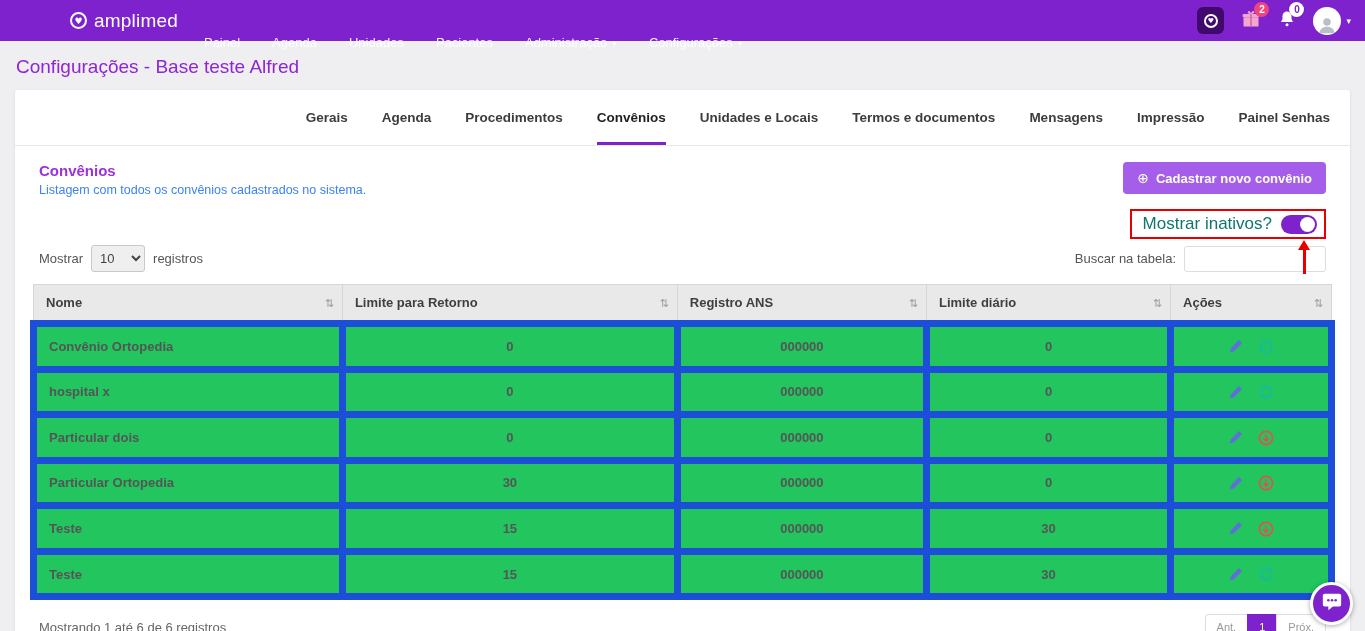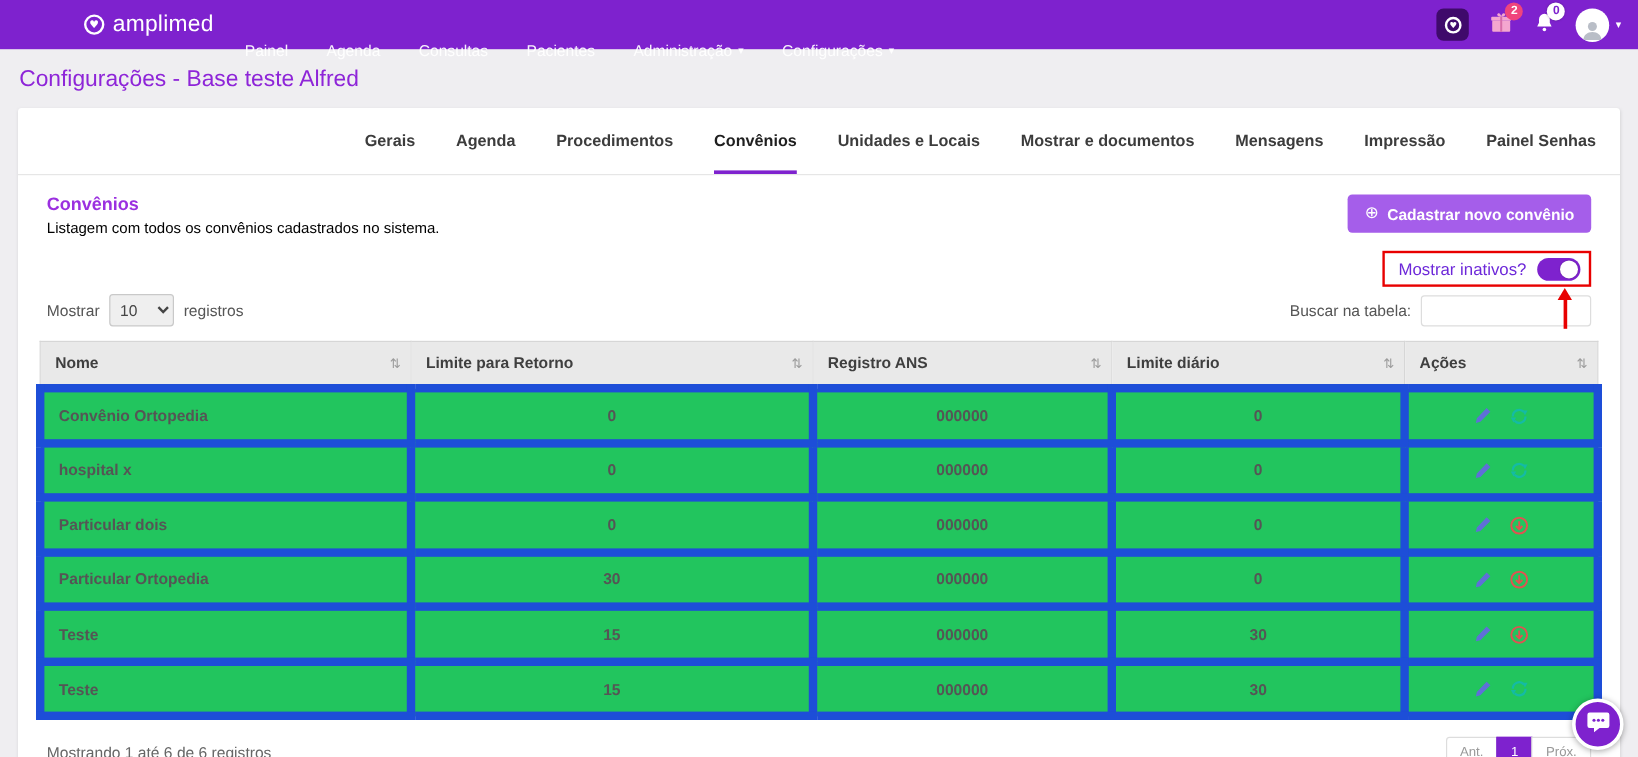--- a/index.html
+++ b/index.html
@@ -67,34 +67,34 @@
     display: flex; align-items: center; font-weight: bold; font-size: 13.5px;
     color: #3c3c3c; cursor: pointer; border-bottom: 3px solid transparent;
     padding-top: 3px; white-space: nowrap;
   }
   .tab.active { color: #1f1f1f; border-bottom-color: #7e22ce; }
 
   .card-body { padding: 14px 15px 8px; }
 
   .section-header { display: flex; justify-content: space-between; align-items: flex-start; margin: 2px 9px 6px; }
   .section-title { color: #9b30e0; font-size: 15px; font-weight: bold; }
-  .section-sub { color: #000000; font-size: 12.5px; margin-top: 4px; }
+  .section-sub { color: #3b82f6; font-size: 12.5px; margin-top: 4px; }
   .new-btn {
     background: #a55eea; color: #fff; border: none; border-radius: 4px;
     padding: 8px 14px; font-size: 13px; font-weight: bold; display: flex;
     align-items: center; gap: 7px; cursor: pointer; font-family: "Liberation Sans", sans-serif;
   }
   .new-btn .plus { font-family: "DejaVu Sans", sans-serif; font-size: 14px; font-weight: normal; }
 
   .toggle-row { display: flex; justify-content: flex-end; margin: 12px 9px 0; height: 30px; }
   .red-box {
     border: 2px solid #e80000; padding: 3px 7px 3px 11px; display: flex;
     align-items: center; gap: 9px; position: relative; background: #fff;
   }
-  .toggle-label { color: #6d28d9; font-size: 14px; }
+  .toggle-label { color: #0f766e; font-size: 17px; }
   .switch {
     width: 36px; height: 19px; border-radius: 10px; background: #7e22ce;
     position: relative; cursor: pointer; flex: none;
   }
   .switch::after {
     content: ""; position: absolute; right: 2px; top: 2px; width: 15px; height: 15px;
     background: #fff; border-radius: 50%; box-shadow: 0 0 1px rgba(0,0,0,.4);
   }
   .red-arrow {
     position: absolute; top: calc(100% + 3px); right: 14px;
@@ -171,21 +171,21 @@
   <nav class="nav-links">
     <div class="nav-item">
         <span>Painel</span>
 
       </div>
       <div class="nav-item">
         <span>Agenda</span>
 
       </div>
       <div class="nav-item">
-        <span>Consultas</span>
+        <span>Unidades</span>
 
       </div>
       <div class="nav-item">
         <span>Pacientes</span>
 
       </div>
       <div class="nav-item">
         <span>Administração</span>
         <span class="caret">▾</span>
       </div>
@@ -246,21 +246,21 @@
       <div class="tab">
         <span>Procedimentos</span>
       </div>
       <div class="tab active">
         <span>Convênios</span>
       </div>
       <div class="tab">
         <span>Unidades e Locais</span>
       </div>
       <div class="tab">
-        <span>Mostrar e documentos</span>
+        <span>Termos e documentos</span>
       </div>
       <div class="tab">
         <span>Mensagens</span>
       </div>
       <div class="tab">
         <span>Impressão</span>
       </div>
       <div class="tab">
         <span>Painel Senhas</span>
       </div>

